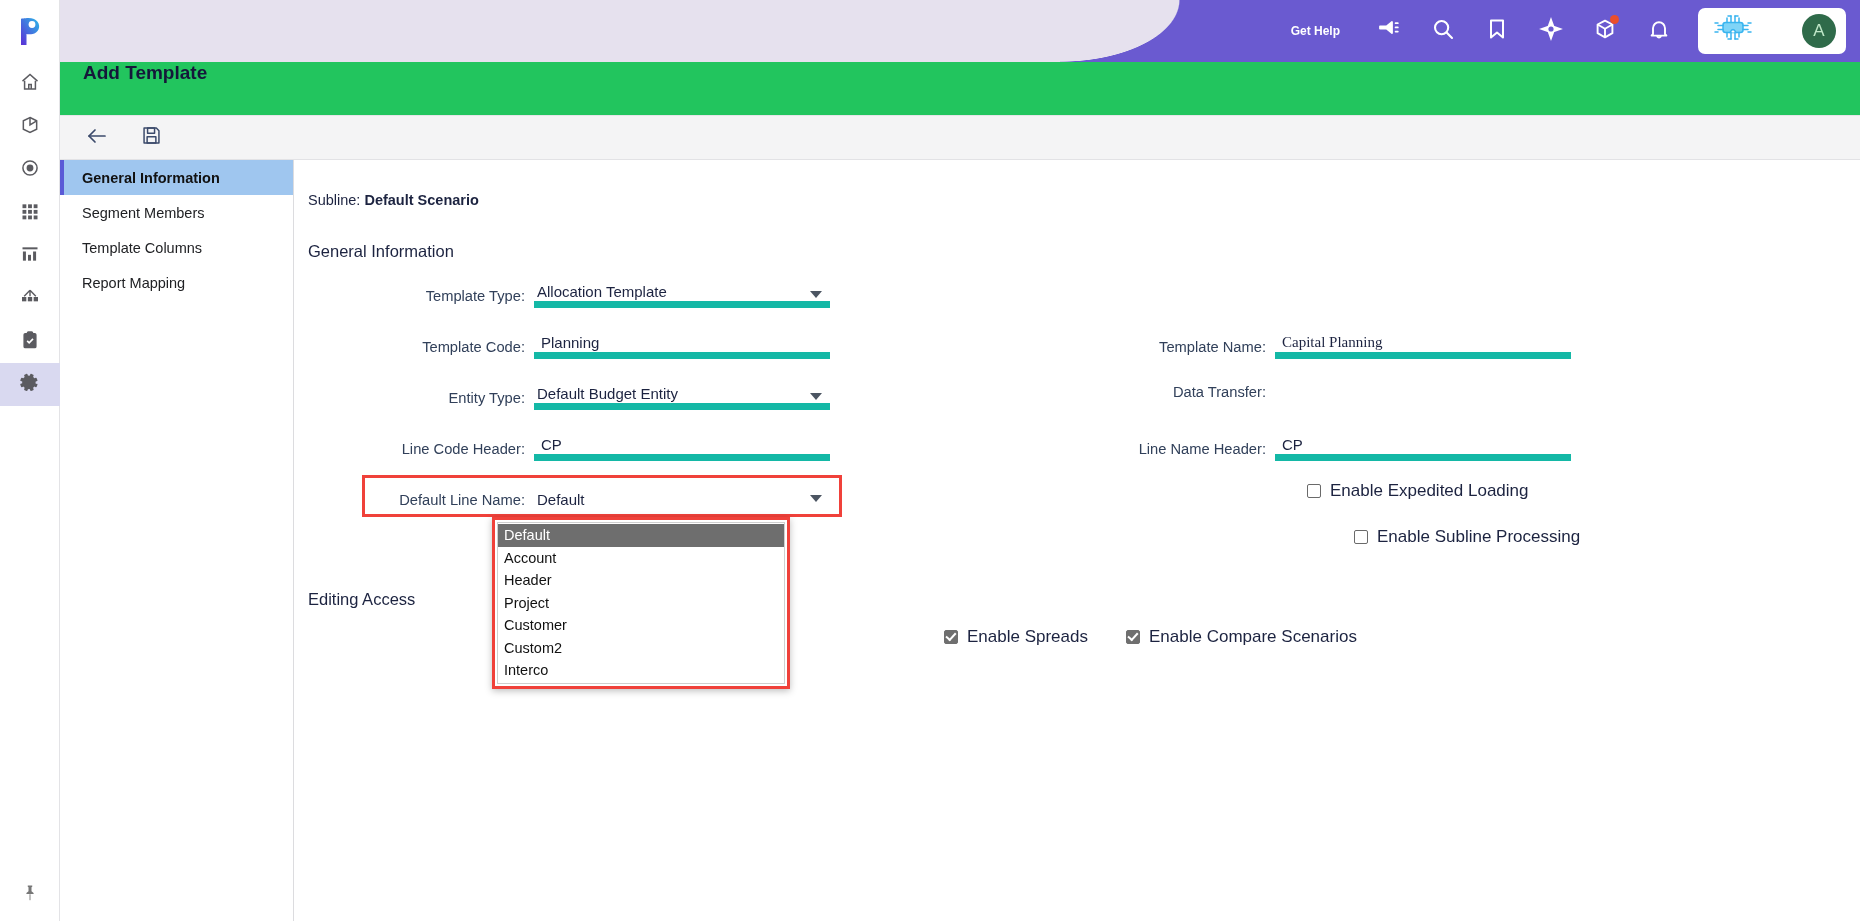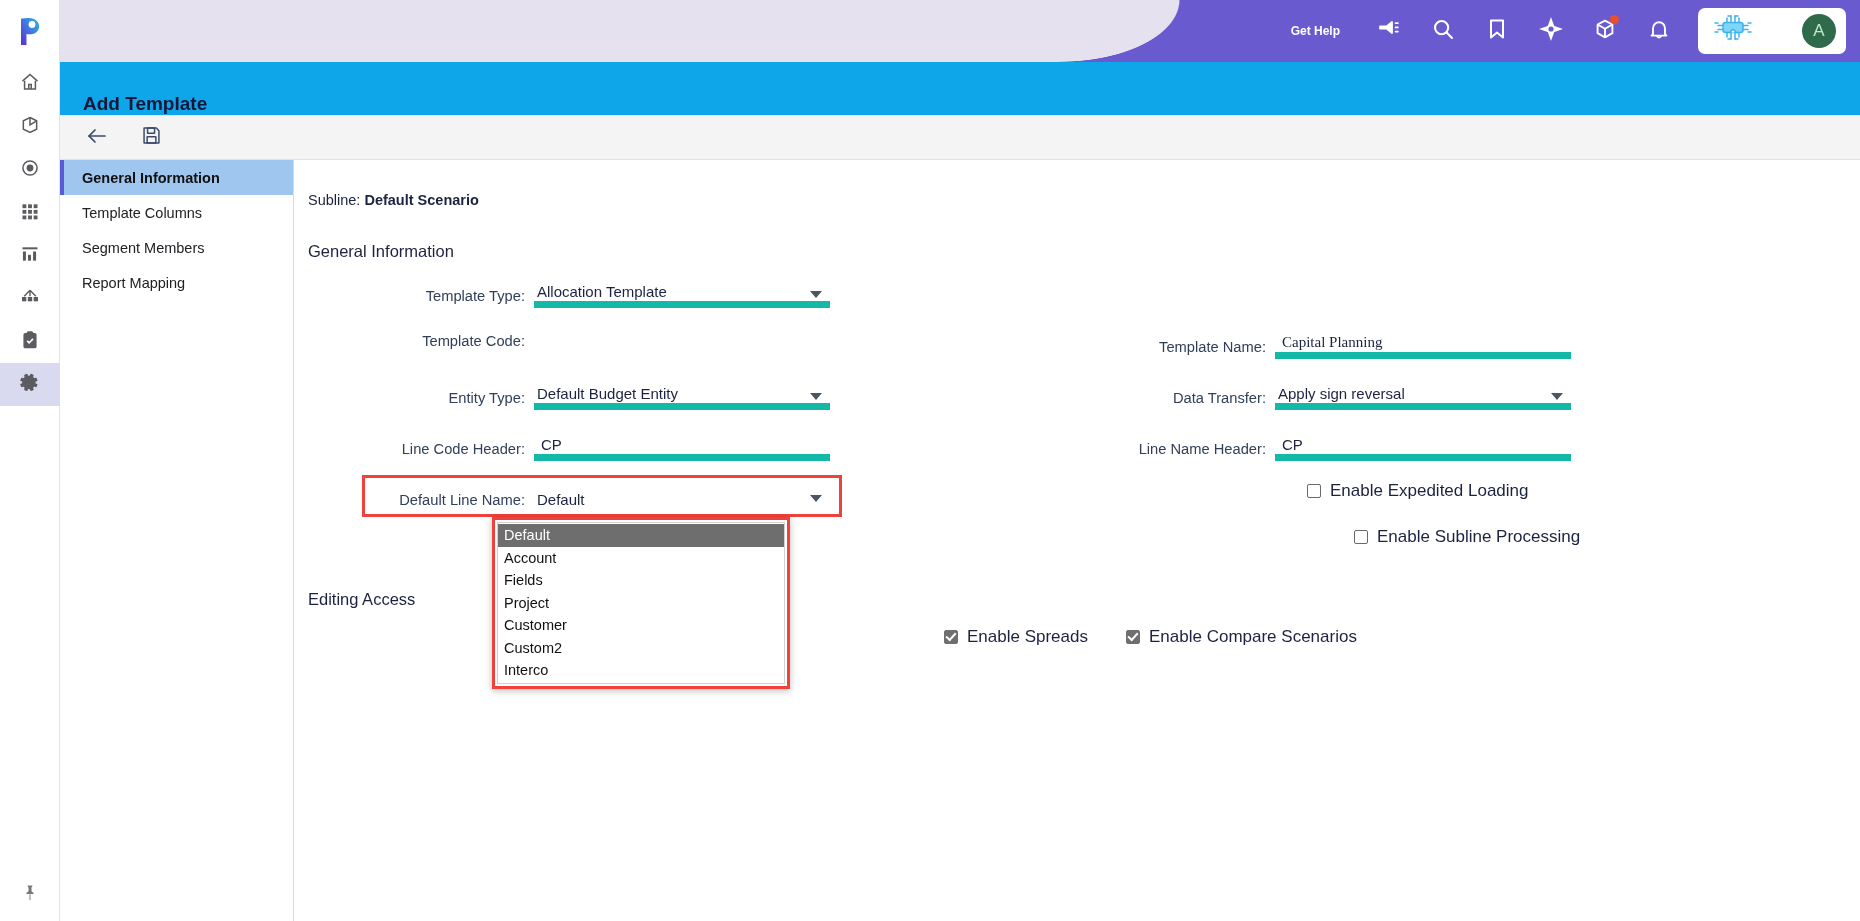--- a/index.html
+++ b/index.html
@@ -69,22 +69,22 @@
     padding: 0 10px 0 12px; gap: 12px; cursor: pointer;
   }
   .avatar {
     width: 34px; height: 34px; border-radius: 50%; background: #2f6b4a;
     color: #bfe7c8; font-size: 17px; display: flex; align-items: center; justify-content: center;
   }
 
   
   .page-head {
     position: absolute; left: 60px; top: 62px; right: 0; height: 54px;
-    background: #0ea5e9; border-bottom: 1px solid #e5e5e8;
-    display: flex; align-items: flex-end; padding-left: 23px;
+    background: #22c55e; border-bottom: 1px solid #e5e5e8;
+    display: flex; align-items: flex-start; padding-left: 23px;
   }
   .page-title { font-size: 19px; font-weight: bold; color: #15173a; }
 
   
   .toolbar {
     position: absolute; left: 60px; top: 116px; right: 0; height: 44px;
     background: #f4f4f5; border-bottom: 1px solid #e2e2e5;
     display: flex; align-items: center; padding-left: 18px; gap: 16px;
   }
   .tool-btn {
@@ -369,24 +369,24 @@
         </svg>
       </span>
     </div>
   </div>
 
   <div class="subnav">
     <div class="subnav-item active">
       <span>General Information</span>
     </div>
     <div class="subnav-item">
+      <span>Segment Members</span>
+    </div>
+    <div class="subnav-item">
       <span>Template Columns</span>
-    </div>
-    <div class="subnav-item">
-      <span>Segment Members</span>
     </div>
     <div class="subnav-item">
       <span>Report Mapping</span>
     </div>
   </div>
 
   <div class="main">
 
     <div class="scenario">
       <span>Subline:</span>
@@ -398,20 +398,23 @@
     <div class="frow" style="left:0px; top:122px;">
       <div class="flabel" style="width:240px;">Template Type:</div>
       <div class="fctrl" style="width:296px;">
         <span class="val">Allocation Template</span>
         <span class="caret"></span>
       </div>
     </div>
 
     <div class="frow" style="left:0px; top:173px;">
       <div class="flabel" style="width:240px;">Template Code:</div>
+      <div class="fctrl" style="width:296px;">
+        <span class="val" style="padding-left:4px;">Planning</span>
+      </div>
     </div>
 
     <div class="frow" style="left:0px; top:224px;">
       <div class="flabel" style="width:240px;">Entity Type:</div>
       <div class="fctrl" style="width:296px;">
         <span class="val">Default Budget Entity</span>
         <span class="caret"></span>
       </div>
     </div>
 
@@ -434,21 +437,21 @@
 
     <div class="dropdown-list" style="left:198px; top:357px; width:298px;">
       <div class="dd-inner">
         <div class="dd-item selected">
             <span>Default</span>
           </div>
         <div class="dd-item">
             <span>Account</span>
           </div>
         <div class="dd-item">
-            <span>Fields</span>
+            <span>Header</span>
           </div>
         <div class="dd-item">
             <span>Project</span>
           </div>
         <div class="dd-item">
             <span>Customer</span>
           </div>
         <div class="dd-item">
             <span>Custom2</span>
           </div>
@@ -460,24 +463,20 @@
 
     <div class="frow" style="left:700px; top:173px;">
       <div class="flabel" style="width:281px;">Template Name:</div>
       <div class="fctrl" style="width:296px;">
         <span class="val" style="padding-left:4px;font-family:Liberation Serif, serif;">Capital Planning</span>
       </div>
     </div>
 
     <div class="frow" style="left:700px; top:224px;">
       <div class="flabel" style="width:281px;">Data Transfer:</div>
-      <div class="fctrl" style="width:296px;">
-        <span class="val">Apply sign reversal</span>
-        <span class="caret"></span>
-      </div>
     </div>
 
     <div class="frow" style="left:700px; top:275px;">
       <div class="flabel" style="width:281px;">Line Name Header:</div>
       <div class="fctrl" style="width:296px;">
         <span class="val" style="padding-left:4px;">CP</span>
       </div>
     </div>
 
     <div class="cbrow" style="left:1013px; top:321px;">

